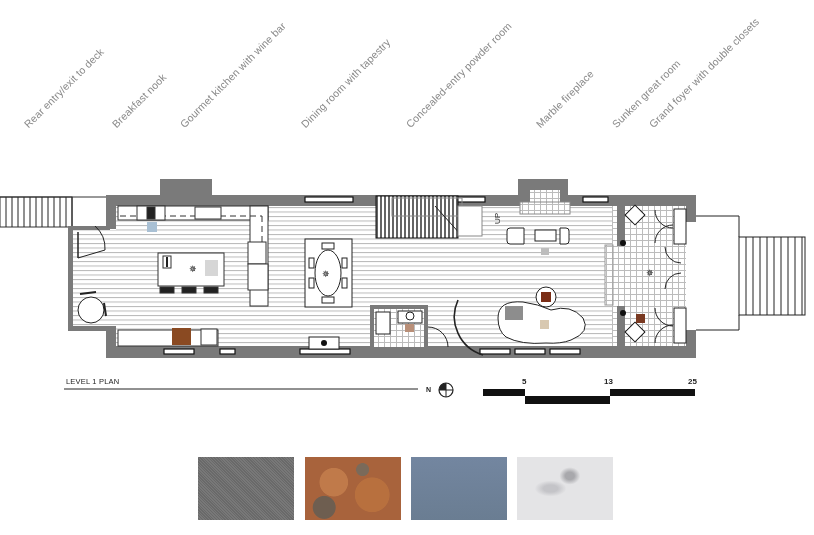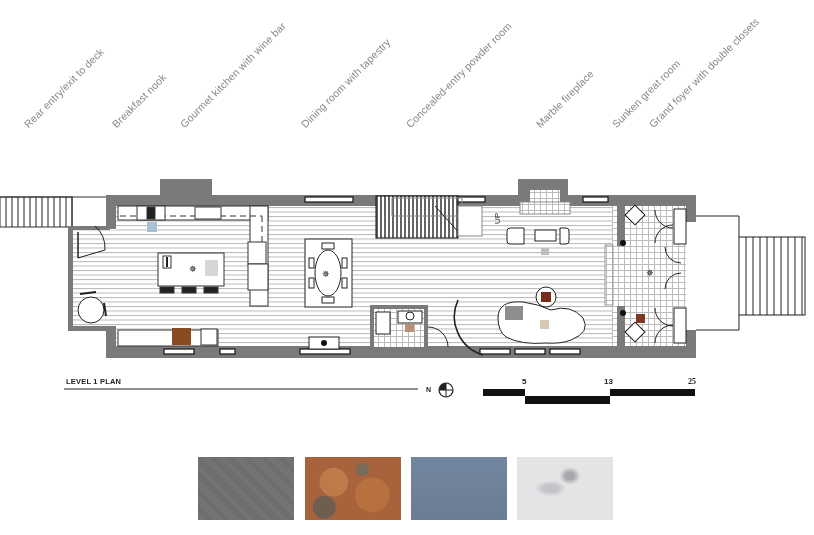--- a/index.html
+++ b/index.html
@@ -1,19 +1,19 @@
 <!DOCTYPE html>
 <html><head>
 <meta charset="utf-8">
 <style>
   html,body{margin:0;padding:0;background:#fff;}
   body{width:814px;height:535px;position:relative;overflow:hidden;font-family:"Liberation Sans",sans-serif;}
   .label{position:absolute;font-size:10.5px;color:#8a8a8a;white-space:nowrap;transform-origin:0 100%;transform:rotate(-45deg);letter-spacing:0.1px;}
   svg{position:absolute;left:0;top:0;}
-  .plan-title{position:absolute;left:66px;top:377px;font-size:7.5px;font-weight:bold;color:#222;letter-spacing:0.2px;}
+  .plan-title{position:absolute;left:66px;top:377px;font-size:7.5px;font-weight:normal;color:#222;letter-spacing:0.2px;}
   .north-label{position:absolute;left:426px;top:386px;font-size:7px;font-weight:bold;color:#222;}
   .scale-num{position:absolute;font-size:8px;font-weight:bold;color:#222;}
   .swatch{position:absolute;top:457px;width:96px;height:63px;}
 </style>
 </head>
 <body>
 
 <div id="labels">
   <div class="label" style="left:30px;top:118px;">Rear entry/exit to deck</div>
   <div class="label" style="left:118px;top:118px;">Breakfast nook</div>
@@ -215,18 +215,18 @@
     <rect x="483" y="389" width="42" height="7"></rect>
     <rect x="525" y="396" width="85" height="8"></rect>
     <rect x="610" y="389" width="85" height="7"></rect>
   </g>
 </svg>
 
 <div class="plan-title">LEVEL 1 PLAN</div>
 <div class="north-label">N</div>
 <div class="scale-num" style="left:522px;top:377px;">5</div>
 <div class="scale-num" style="left:604px;top:377px;">13</div>
-<div class="scale-num" style="left:688px;top:377px;font-family:Liberation Serif, serif;">25</div>
+<div class="scale-num" style="left:688px;top:377px;">25</div>
 
 <div class="swatch" style="left:198px;background:repeating-linear-gradient(45deg,#b4b4b4 0 1px,#9e9e9e 1px 2px),#aaa;background-blend-mode:multiply;"></div>
 <div class="swatch" style="left:305px;background:radial-gradient(circle at 30% 40%,#c07a4a 0 18%,transparent 19%),radial-gradient(circle at 70% 60%,#b8703e 0 22%,transparent 23%),radial-gradient(circle at 60% 20%,#7a6a5a 0 8%,transparent 9%),radial-gradient(circle at 20% 80%,#6e5e50 0 12%,transparent 13%),#a8633c;"></div>
 <div class="swatch" style="left:411px;background:linear-gradient(180deg,#7386a0,#6a7d92);"></div>
 <div class="swatch" style="left:517px;background:radial-gradient(ellipse at 55% 30%,#a8a8ac 0 6%,transparent 14%),radial-gradient(ellipse at 35% 50%,#c4c4c8 0 8%,transparent 18%),#e4e4e6;"></div>
 
 </body></html>

